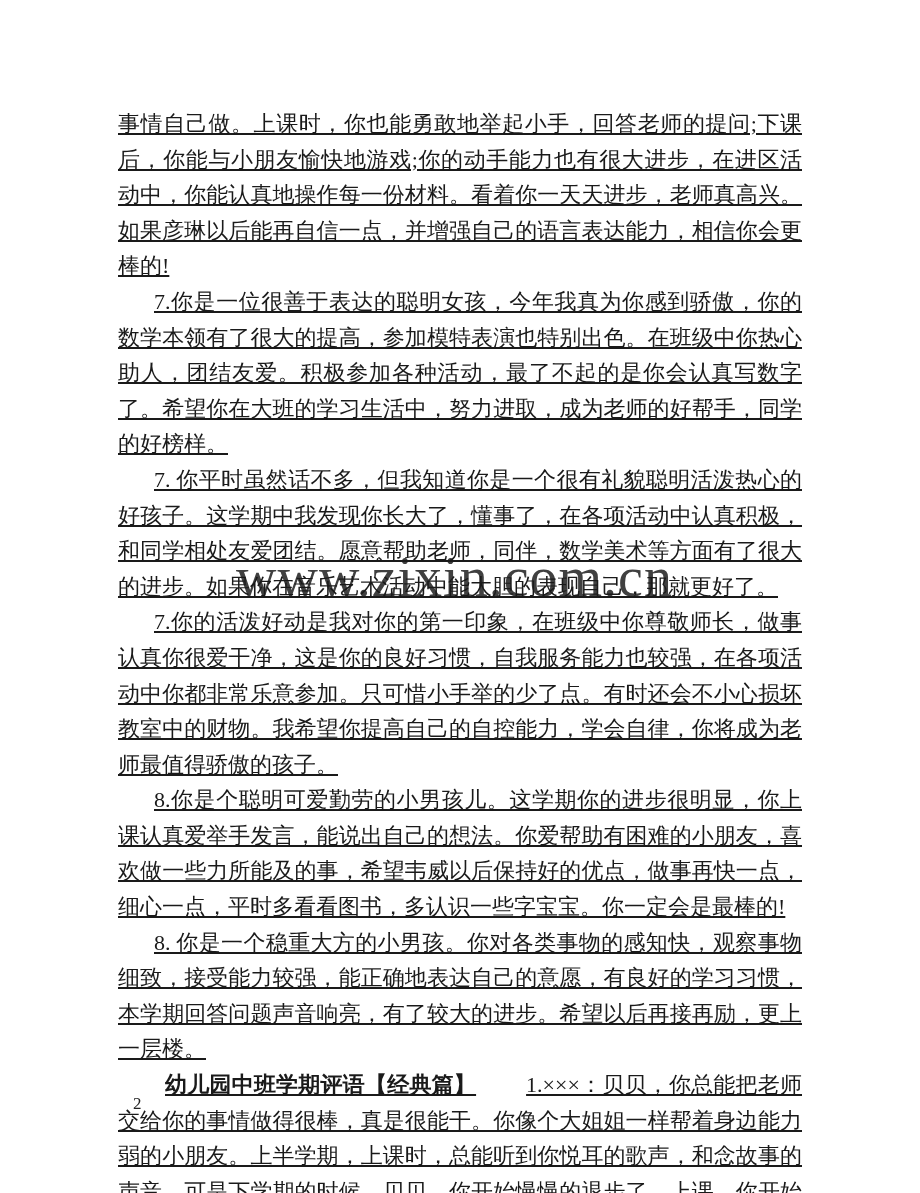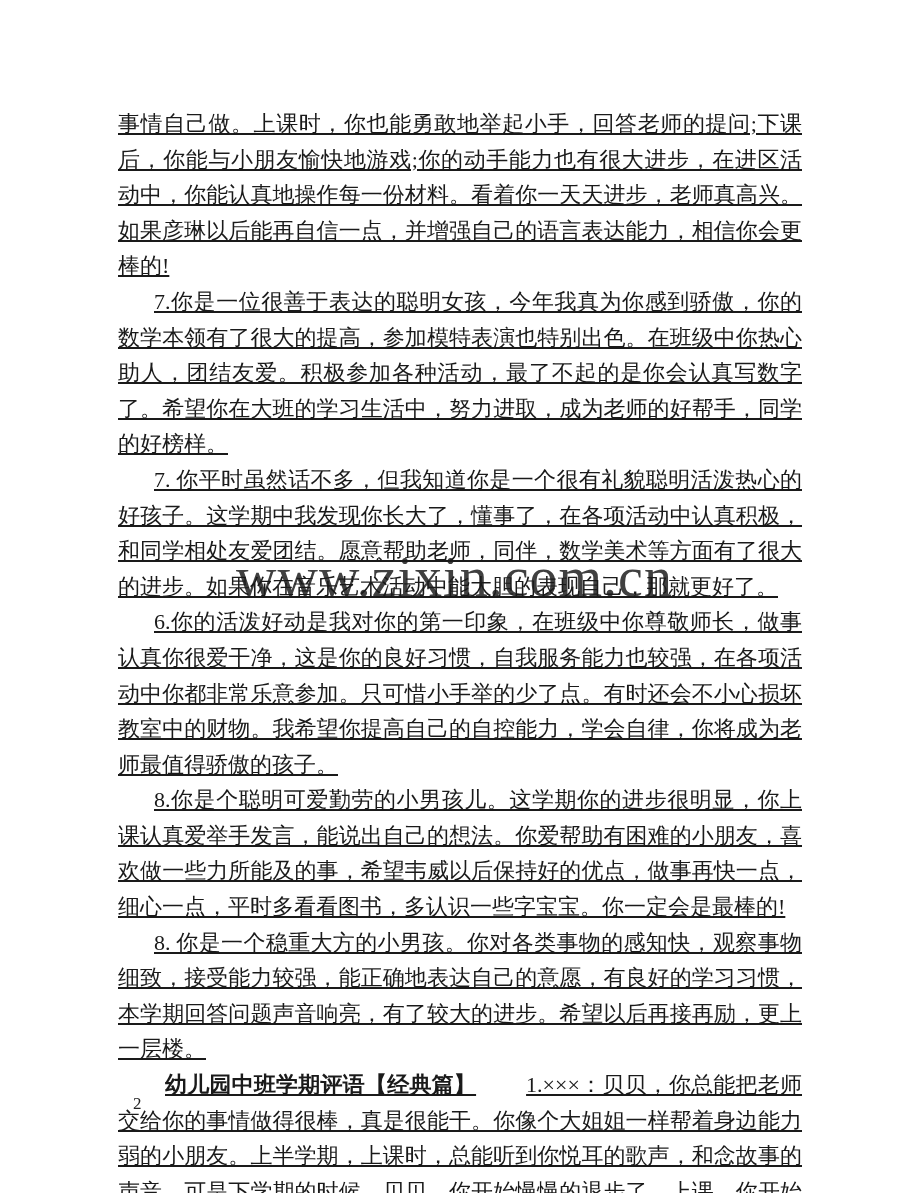--- a/index.html
+++ b/index.html
@@ -67,21 +67,21 @@
 <body>
 
 <div class="page">
 
   <div class="watermark">www.zixin.com.cn</div>
 
   <div class="content">
     <p class="no-indent">事情自己做。上课时，你也能勇敢地举起小手，回答老师的提问;下课后，你能与小朋友愉快地游戏;你的动手能力也有很大进步，在进区活动中，你能认真地操作每一份材料。看着你一天天进步，老师真高兴。如果彦琳以后能再自信一点，并增强自己的语言表达能力，相信你会更棒的!</p>
     <p>7.你是一位很善于表达的聪明女孩，今年我真为你感到骄傲，你的数学本领有了很大的提高，参加模特表演也特别出色。在班级中你热心助人，团结友爱。积极参加各种活动，最了不起的是你会认真写数字了。希望你在大班的学习生活中，努力进取，成为老师的好帮手，同学的好榜样。</p>
     <p>7. 你平时虽然话不多，但我知道你是一个很有礼貌聪明活泼热心的好孩子。这学期中我发现你长大了，懂事了，在各项活动中认真积极，和同学相处友爱团结。愿意帮助老师，同伴，数学美术等方面有了很大的进步。如果你在音乐艺术活动中能大胆的表现自己，那就更好了。</p>
-    <p>6.你的活泼好动是我对你的第一印象，在班级中你尊敬师长，做事认真你很爱干净，这是你的良好习惯，自我服务能力也较强，在各项活动中你都非常乐意参加。只可惜小手举的少了点。有时还会不小心损坏教室中的财物。我希望你提高自己的自控能力，学会自律，你将成为老师最值得骄傲的孩子。</p>
+    <p>7.你的活泼好动是我对你的第一印象，在班级中你尊敬师长，做事认真你很爱干净，这是你的良好习惯，自我服务能力也较强，在各项活动中你都非常乐意参加。只可惜小手举的少了点。有时还会不小心损坏教室中的财物。我希望你提高自己的自控能力，学会自律，你将成为老师最值得骄傲的孩子。</p>
     <p>8.你是个聪明可爱勤劳的小男孩儿。这学期你的进步很明显，你上课认真爱举手发言，能说出自己的想法。你爱帮助有困难的小朋友，喜欢做一些力所能及的事，希望韦威以后保持好的优点，做事再快一点，细心一点，平时多看看图书，多认识一些字宝宝。你一定会是最棒的!</p>
     <p>8. 你是一个稳重大方的小男孩。你对各类事物的感知快，观察事物细致，接受能力较强，能正确地表达自己的意愿，有良好的学习习惯，本学期回答问题声音响亮，有了较大的进步。希望以后再接再励，更上一层楼。</p>
     <p><span class="para-heading">幼儿园中班学期评语【经典篇】</span><span>1.×××：贝贝，你总能把老师交给你的事情做得很棒，真是很能干。你像个大姐姐一样帮着身边能力弱的小朋友。上半学期，上课时，总能听到你悦耳的歌声，和念故事的声音，可是下学期的时候，贝贝，你开始慢慢的退步了，上课，你开始和旁边的小朋友说话，我再也没有听到那好听的</span></p>
   </div>
 
   <div class="page-number">2</div>
 
 </div>
 
 </body></html>

